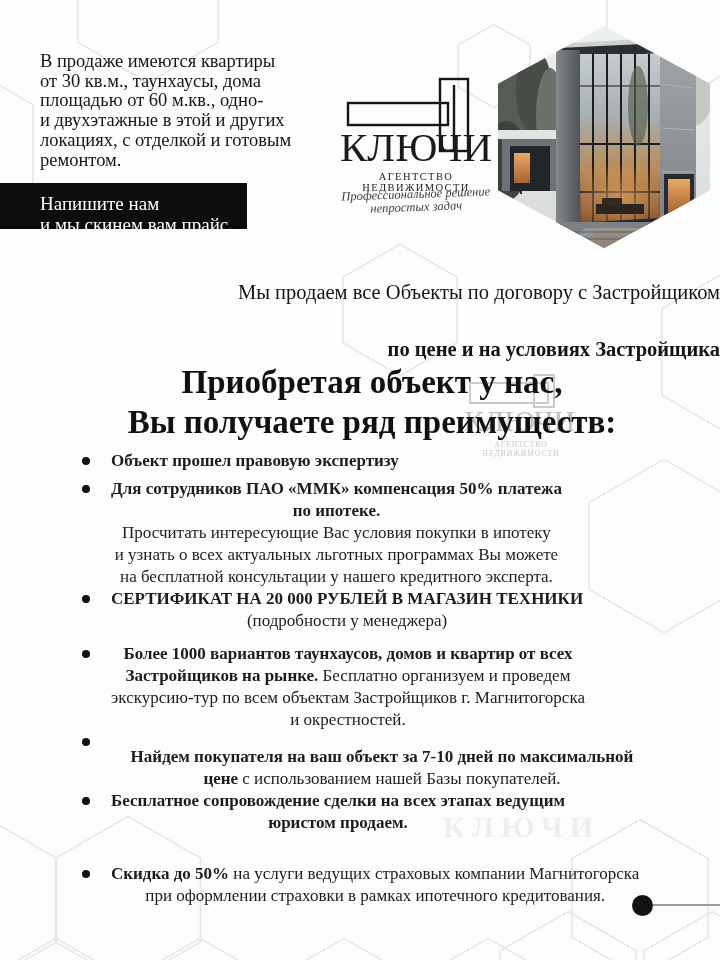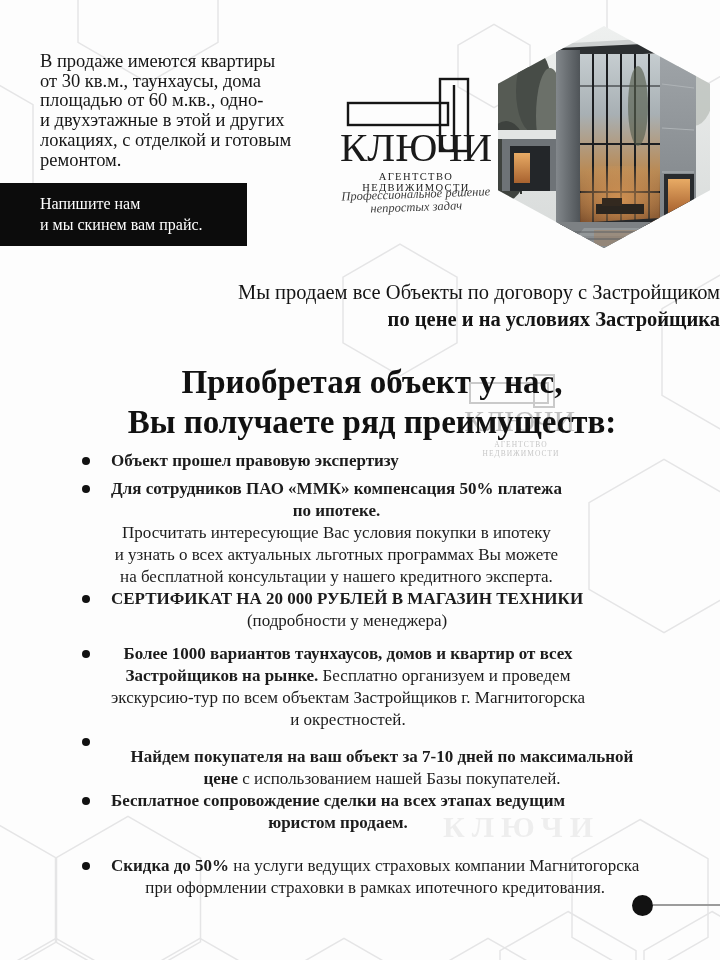--- a/index.html
+++ b/index.html
@@ -5,56 +5,56 @@
   html,body{margin:0;padding:0;background:#ffffff;}
   .page{position:relative;width:720px;height:960px;overflow:hidden;background:#fdfdfd;
         font-family:"Liberation Serif","DejaVu Serif",serif;color:#1b1b1b;}
   .page *{box-sizing:border-box;}
   
   #hexlayer{position:absolute;left:0;top:0;width:720px;height:960px;pointer-events:none;}
   
   .intro{position:absolute;left:40px;top:52px;width:310px;font-size:18.5px;line-height:19.7px;
          font-weight:500;white-space:nowrap;color:#161616;}
   
-  .contact{position:absolute;left:0;top:183px;width:247px;height:63px;background:#0c0c0c;
-           color:#ffffff;padding:10px 0 0 40px;font-size:16px;line-height:21px;}
+  .contact{position:absolute;left:0;top:183px;width:247px;height:46px;background:#0c0c0c;
+           color:#ffffff;padding:10px 0 0 40px;font-size:19px;line-height:21px;}
   
   .logo-rects{position:absolute;left:335px;top:70px;}
   .logo-word{position:absolute;left:340px;top:127px;width:152px;text-align:center;
              font-size:41px;line-height:40px;font-weight:400;letter-spacing:0px;color:#1a1a1a;}
   .logo-sub{position:absolute;left:331px;top:171px;width:170px;text-align:center;
             font-size:10.5px;letter-spacing:1.4px;color:#222;}
   .logo-script{position:absolute;left:331px;top:188px;width:170px;text-align:center;
                font-style:italic;font-size:12.5px;line-height:13px;color:#3d3d3d;
                transform:rotate(-2deg);}
   
   .house{position:absolute;left:498px;top:26px;width:212px;height:222px;
          clip-path:polygon(50% 0,100% 26%,100% 74%,50% 100%,0 74%,0 26%);}
   
   .statement{position:absolute;left:0;top:279px;width:720px;text-align:right;
              font-size:20.5px;line-height:27px;color:#141414;}
-  .statement .l2{font-weight:700;}
+  .statement .l2{font-weight:700;margin-top:30px;}
   
   .wm{position:absolute;left:438px;top:370px;width:180px;height:100px;opacity:.85;pointer-events:none;}
   .wm .wm-word{position:absolute;left:24px;top:34px;width:115px;text-align:center;
                font-size:30px;font-weight:400;color:#b6b6b6;}
   .wm .wm-sub{position:absolute;left:18px;top:70px;width:130px;text-align:center;
               font-size:7.5px;letter-spacing:1px;color:#bdbdbd;}
   
   .heading{position:absolute;left:12px;top:362px;width:720px;text-align:center;
            font-size:33px;line-height:40px;font-weight:700;color:#111;}
   
   .benefits{position:absolute;left:82px;top:450px;width:600px;text-align:center;}
   .benefit{display:flex;}
   .benefit:nth-child(1){margin-bottom:6px;}
   .benefit:nth-child(2){margin-bottom:0px;}
   .benefit:nth-child(3){margin-bottom:11px;}
   .benefit:nth-child(4){margin-bottom:0px;}
   .benefit:nth-child(5){margin-bottom:0px;flex-direction:column;}
-  .benefit:nth-child(6){margin-bottom:21px;}
+  .benefit:nth-child(6){margin-bottom:29px;}
   .benefit .dot{width:8px;height:8px;border-radius:50%;background:#111;margin:7px 21px 0 0;flex:none;}
   .benefit .txt{font-size:17px;line-height:22px;color:#1c1c1c;}
   .benefit .txt .b{font-weight:700;}
   
   .ghost{position:absolute;left:443px;top:810px;font-size:30px;font-weight:700;
          letter-spacing:7px;color:rgba(60,60,60,.08);pointer-events:none;}
   
   .f-dot{position:absolute;left:632px;top:895px;width:21px;height:21px;border-radius:50%;background:#121212;}
   .f-line{position:absolute;left:653px;top:904px;width:67px;height:2px;background:#9c9c9c;}
 </style>

